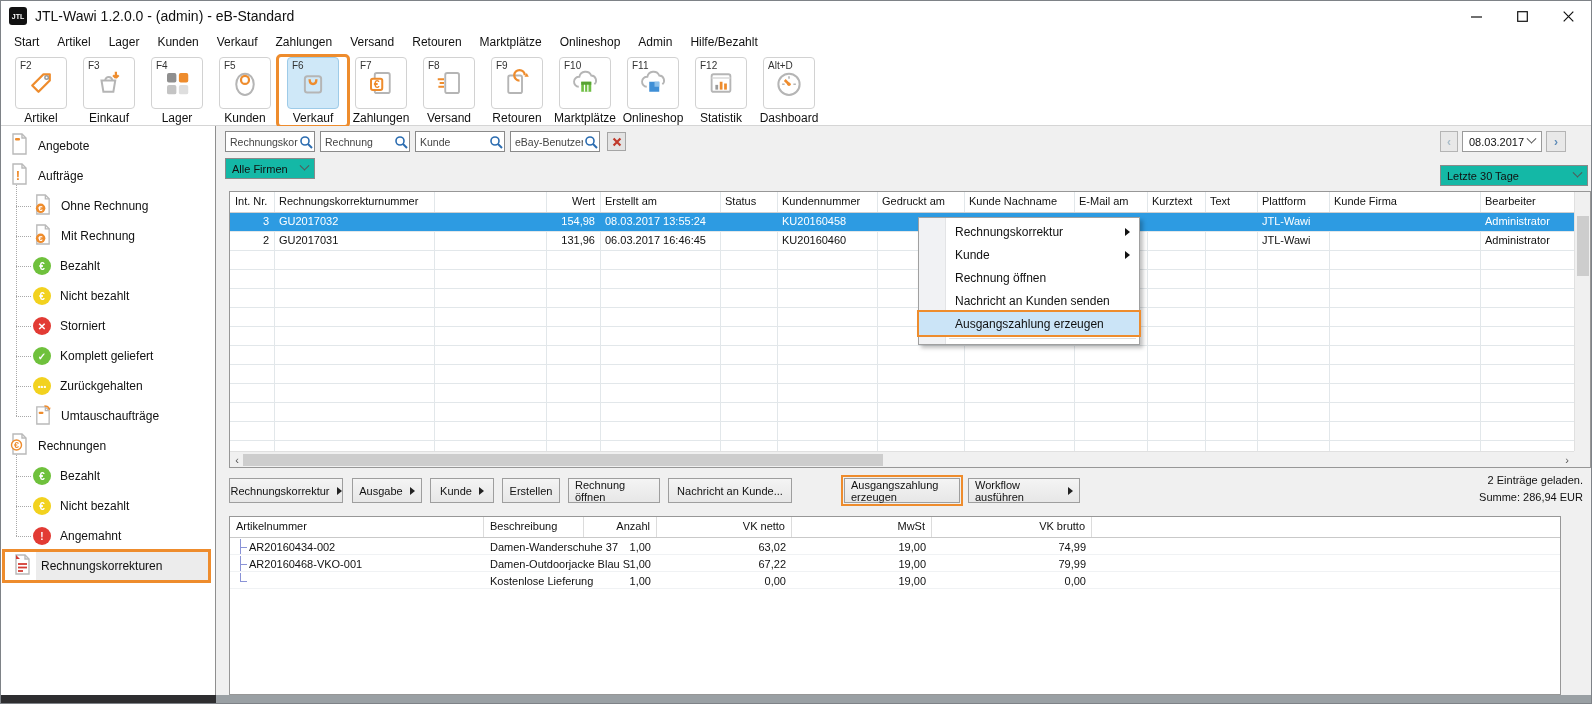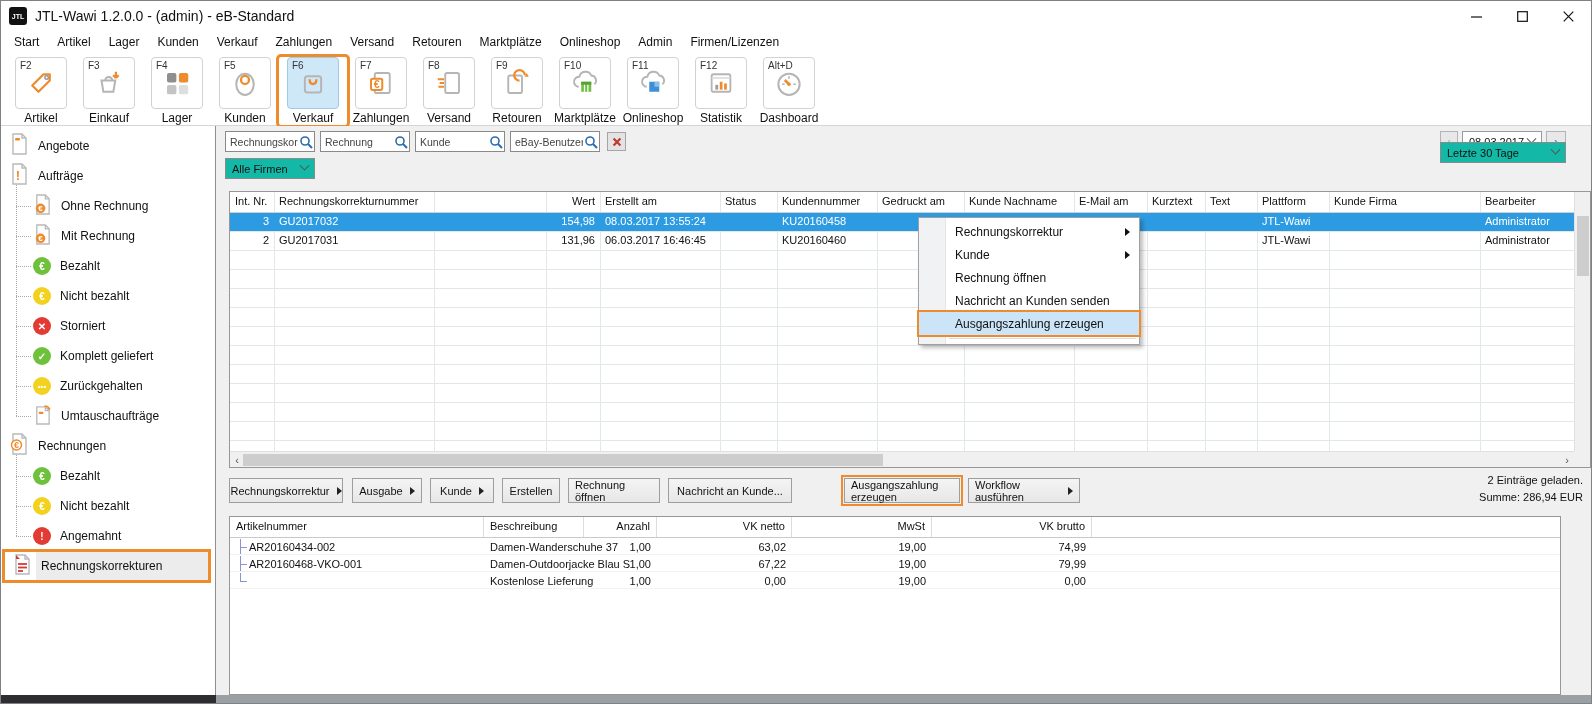--- a/index.html
+++ b/index.html
@@ -174,21 +174,21 @@
     <span>Artikel</span>
     <span>Lager</span>
     <span>Kunden</span>
     <span>Verkauf</span>
     <span>Zahlungen</span>
     <span>Versand</span>
     <span>Retouren</span>
     <span>Marktplätze</span>
     <span>Onlineshop</span>
     <span>Admin</span>
-    <span>Firmen/Lizenzen</span>
+    <span>Hilfe/Bezahlt</span>
   </div>
 
   <div class="toolbar">
     <div class="tbtn">
       <div class="tbtn-box">
           <span class="tbtn-key">F2</span>
         <span class="tbtn-icon">
           <svg width="30" height="30" viewBox="0 0 24 24">
               <path d="M5 14 L14 5 h5 v5 L10 19 z" fill="none" stroke="#EE8C2D" stroke-width="1.8" stroke-linejoin="round"></path>
               <circle cx="16.5" cy="7.5" r="1.4" fill="none" stroke="#9b9b9b" stroke-width="1.2"></circle>
@@ -490,21 +490,21 @@
       <span>Alle Firmen</span>
         <span class="chev"></span>
     </div>
 
     <div class="navbtn prev" style="left:1224px; top:5px; width:18px;">‹</div>
     <div class="datebox" style="left:1246px; top:5px; width:80px;">
       <span>08.03.2017</span>
         <span class="chev" style="margin-left:auto;"></span>
     </div>
     <div class="navbtn next" style="left:1330px; top:5px; width:20px;">›</div>
-    <div class="combo" style="left:1224px; top:16px; width:126px;">
+    <div class="combo" style="left:1224px; top:39px; width:148px;">
       <span>Letzte 30 Tage</span>
         <span class="chev"></span>
     </div>
 
     <div class="tpanel">
       <div class="vlines">
         <div class="vline" style="left:44px"></div>
           <div class="vline" style="left:204px"></div>
         <div class="vline" style="left:316px"></div>
           <div class="vline" style="left:370px"></div>

